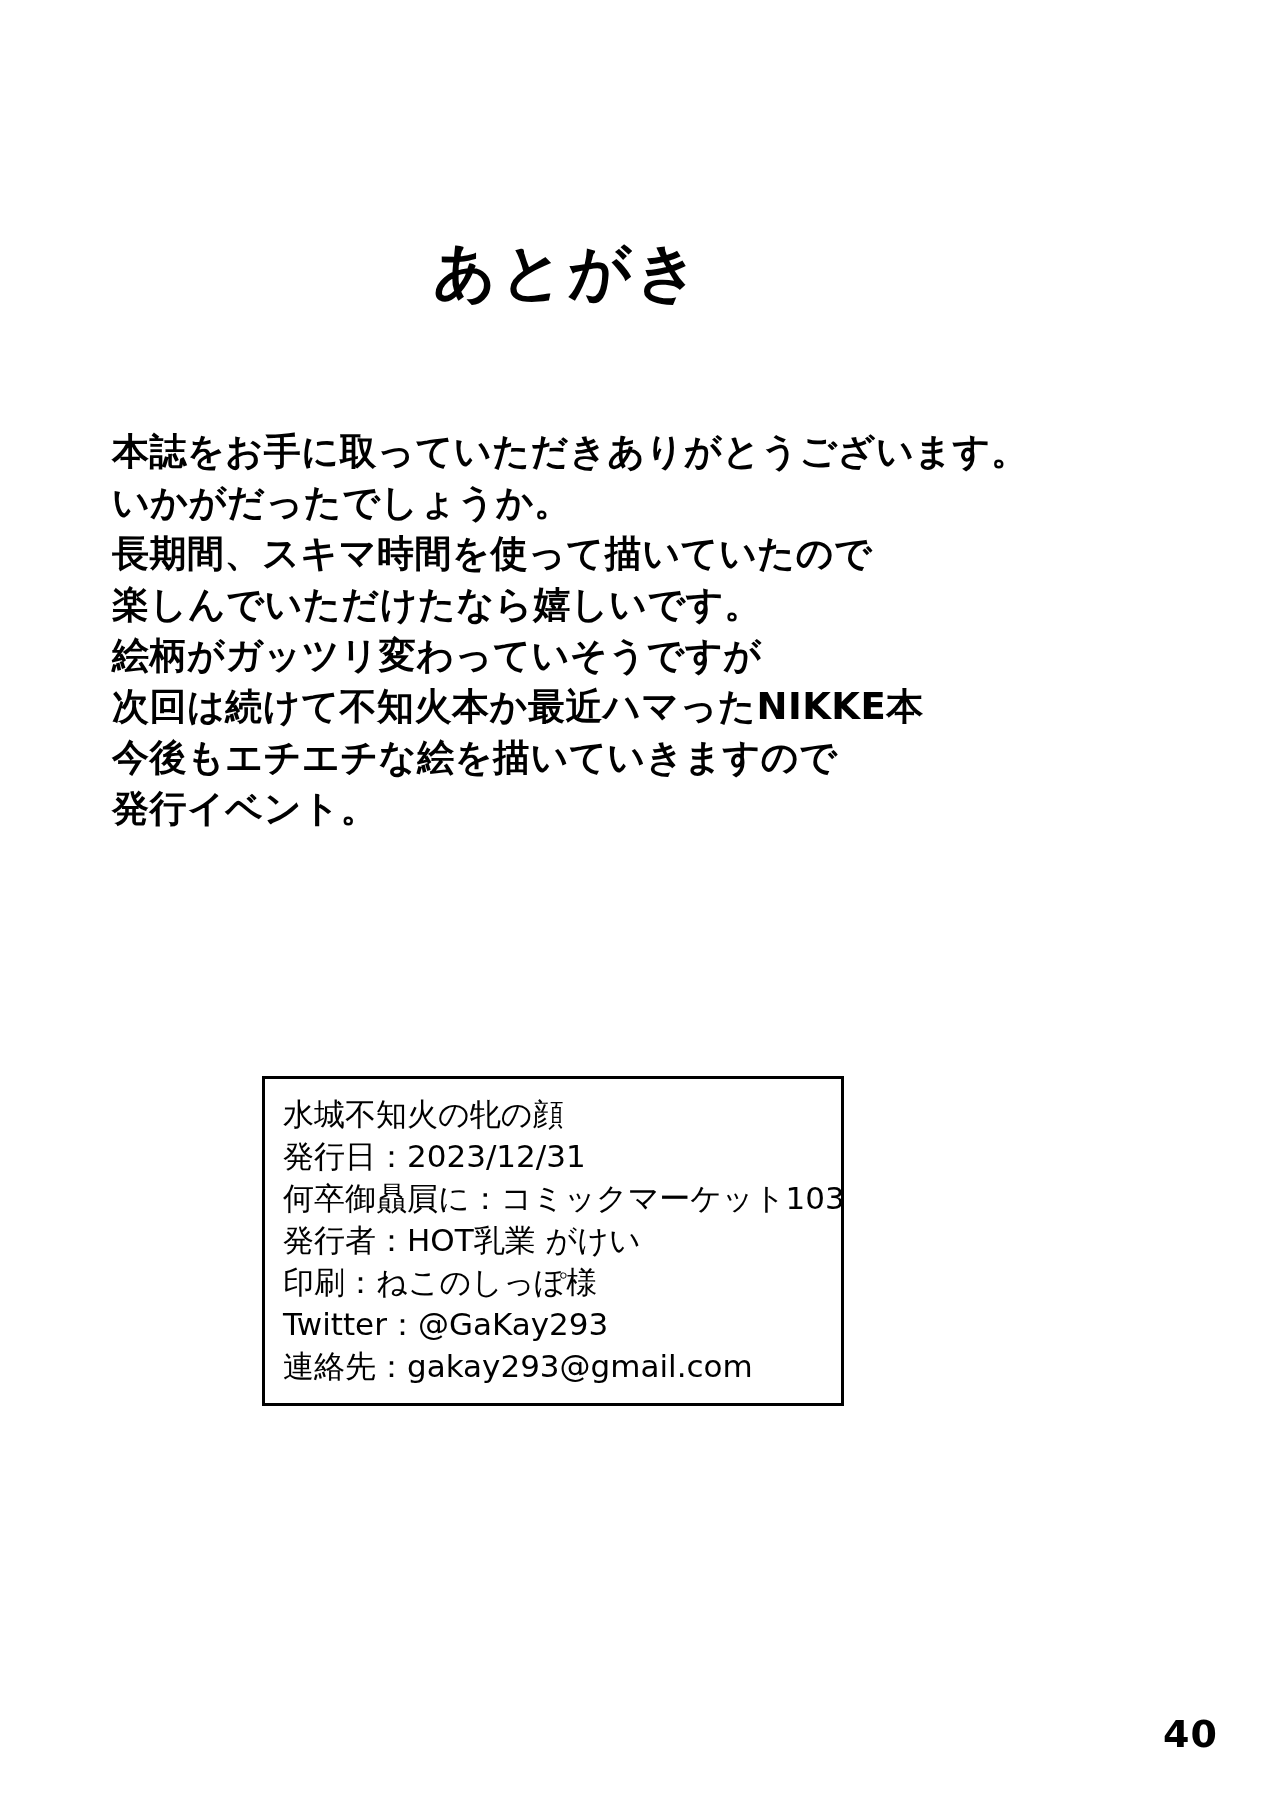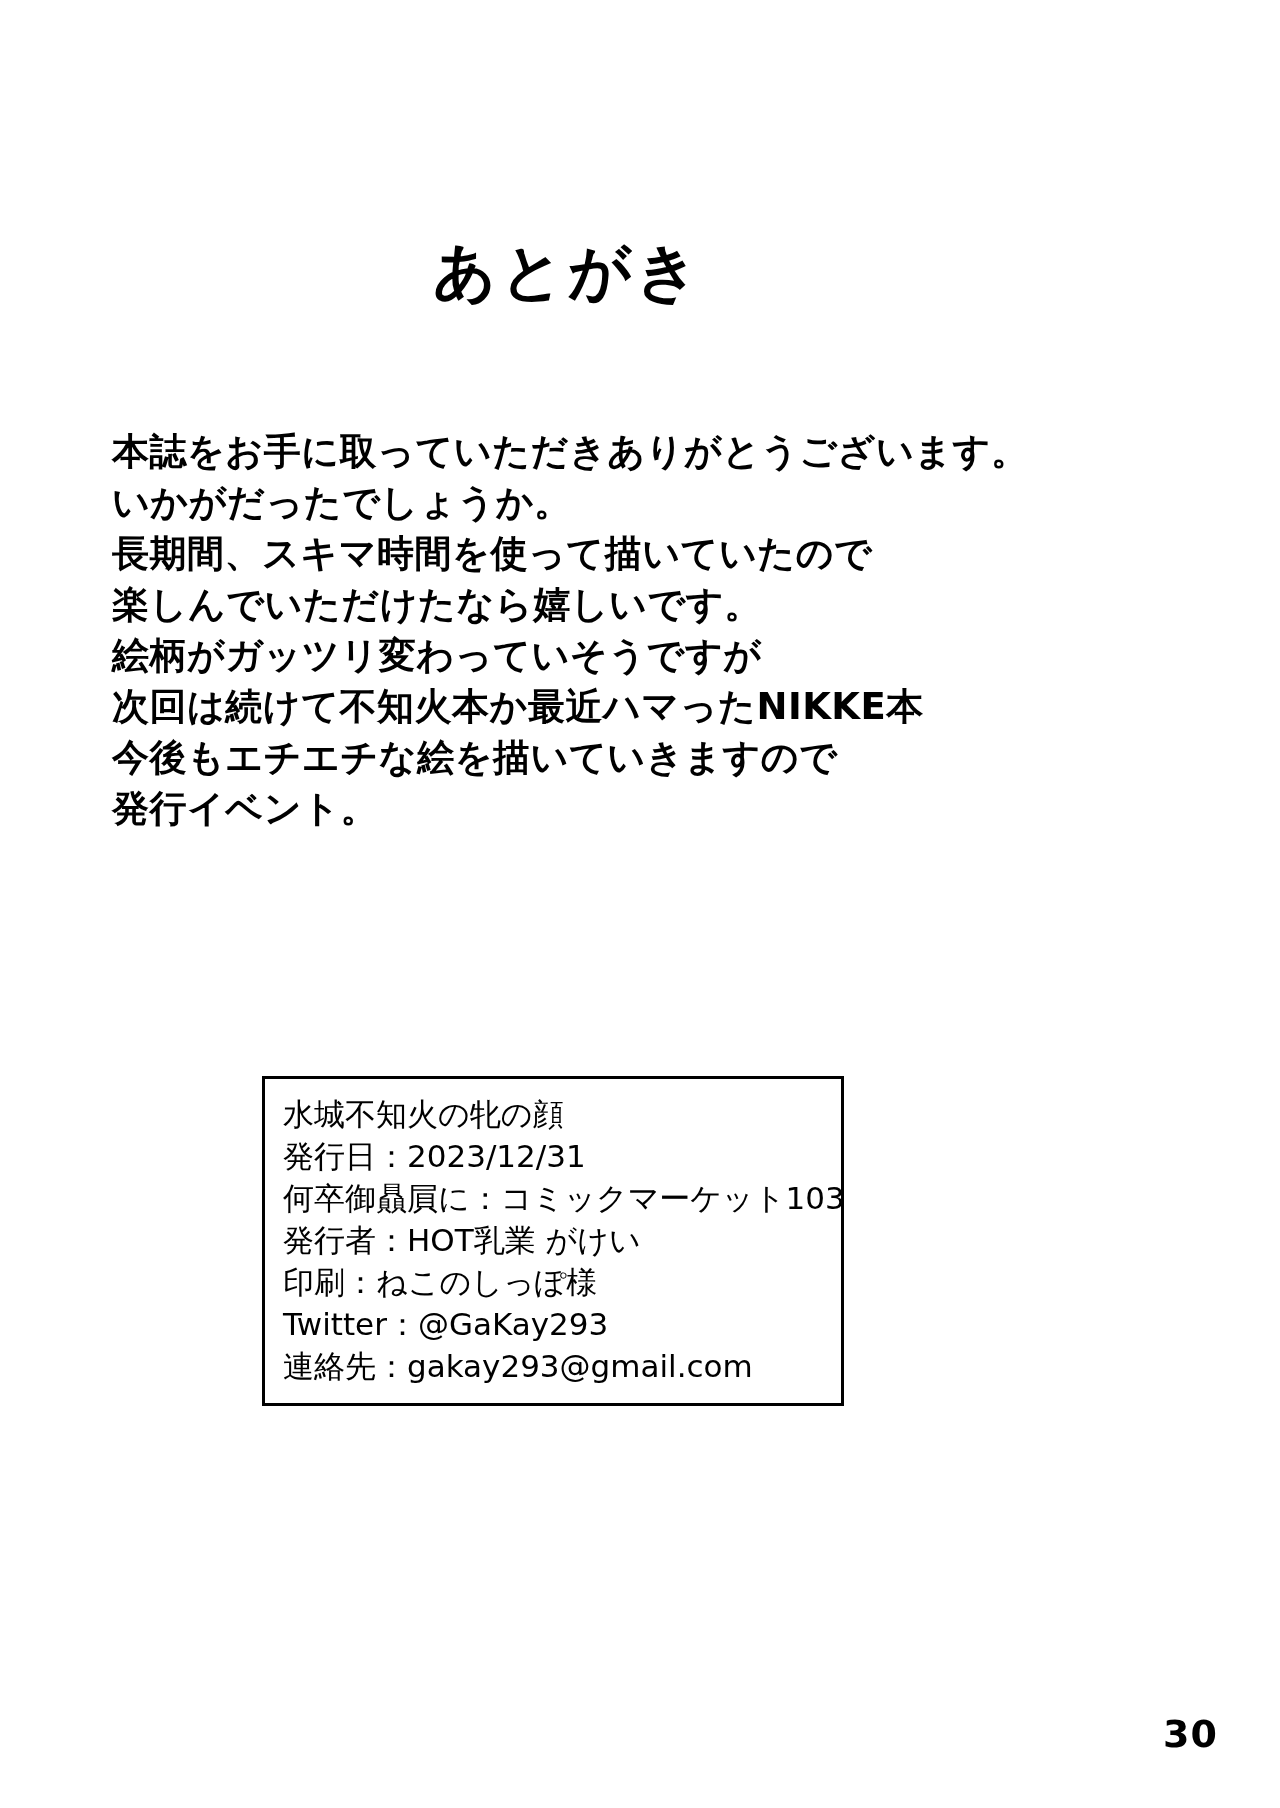--- a/index.html
+++ b/index.html
@@ -95,15 +95,15 @@
   <div class="colophon">
     <div class="line">水城不知火の牝の顔</div>
     <div class="line">発行日：2023/12/31</div>
     <div class="line">何卒御贔屓に：コミックマーケット103</div>
     <div class="line">発行者：HOT乳業 がけい</div>
     <div class="line">印刷：ねこのしっぽ様</div>
     <div class="line">Twitter：@GaKay293</div>
     <div class="line">連絡先：gakay293@gmail.com</div>
   </div>
 
-  <div class="page-number">30</div>
+  <div class="page-number">40</div>
 
 </div>
 
 </body></html>

